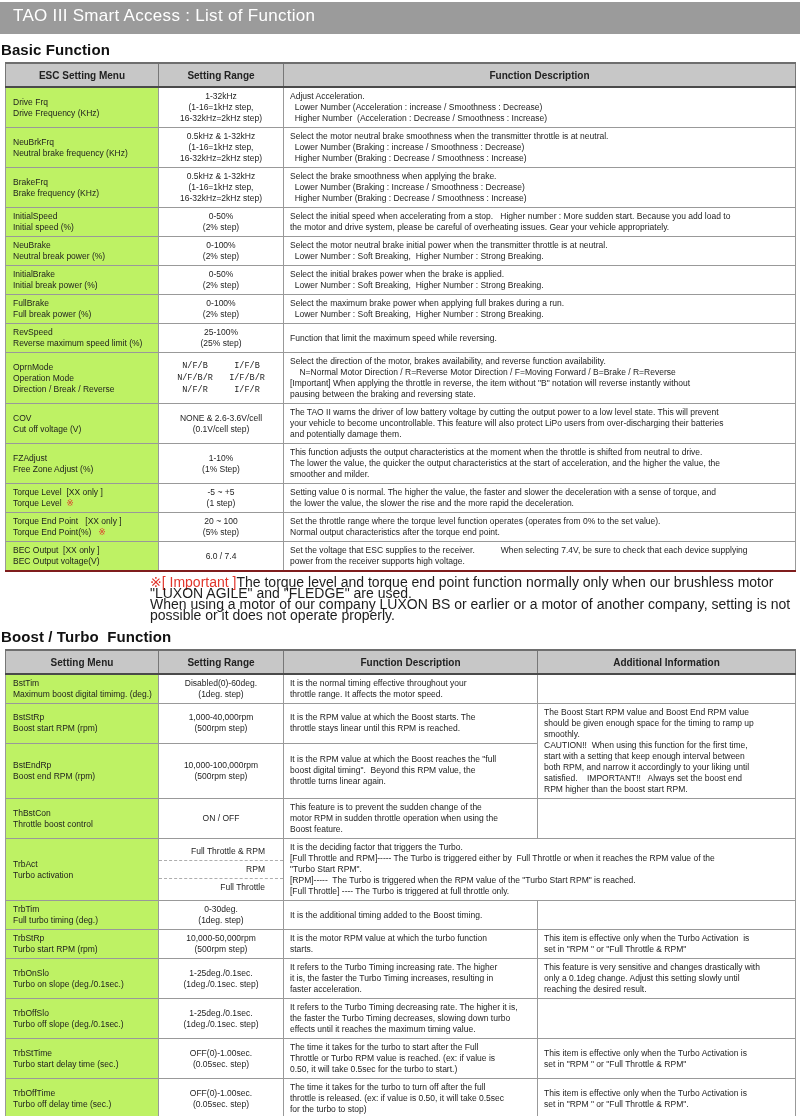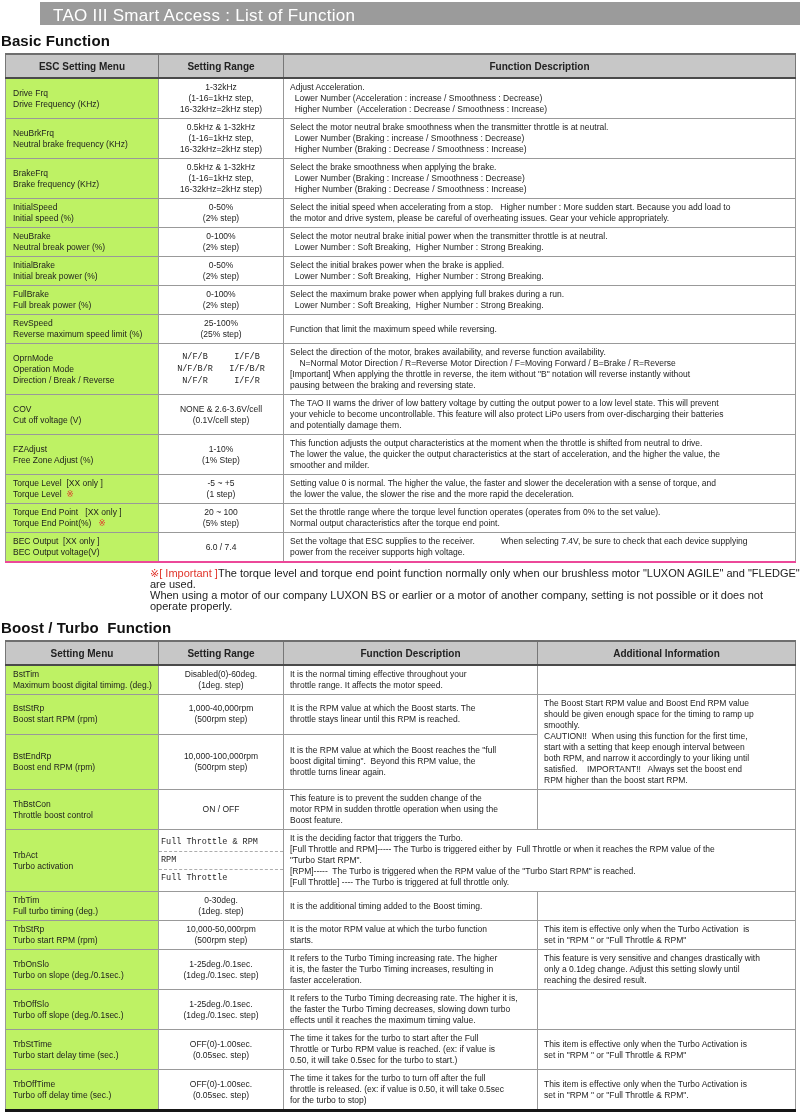--- a/index.html
+++ b/index.html
@@ -1,48 +1,48 @@
 <!DOCTYPE html>
 <html><head>
 <meta charset="utf-8">
 <style>
   html,body{margin:0;padding:0;}
   body{
     width:800px;height:1116px;overflow:hidden;background:#fff;
     font-family:"Liberation Sans","DejaVu Sans",sans-serif;color:#1d1d1d;
   }
   .titlebar{
-    margin-top:2px;height:23px;background:#9b9b9b;color:#fff;
-    font-size:17px;line-height:27px;padding-left:13px;letter-spacing:.3px;font-weight:400;margin-left:40px;
+    margin-top:2px;height:32px;background:#9b9b9b;color:#fff;
+    font-size:17px;line-height:27px;padding-left:13px;letter-spacing:.3px;font-weight:400;
   }
   h2.section{font-size:15px;font-weight:700;color:#111;margin:7px 0 4px 1px;letter-spacing:.1px;}
   table.ftable{
     border-collapse:collapse;table-layout:fixed;margin-left:5px;width:790px;
     border:1px solid #888;border-top:2px solid #6e6e6e;
   }
-  table.ftable.basic{border-bottom:2px solid #ec4899;}
+  table.ftable.basic{border-bottom:2px solid #7f1d1d;}
   table.ftable.boost{border-bottom:3px solid #161616;}
   .ftable th{
     background:#c7c7c7;border:1px solid #777;border-bottom:2px solid #4a4a4a;
     font-size:10px;font-weight:600;color:#222;height:20px;padding:1px 2px;
   }
   .ftable td{
     border:1px solid #999;font-size:8.5px;vertical-align:middle;padding:3px 4px;color:#1d1d1d;
   }
   .ftable td.menu{background:#bef264;padding-left:7px;}
   .ftable td.range{text-align:center;}
   .ftable td.range.nopad{padding:0;}
   .ftable td.desc, .ftable td.extra{padding-left:6px;padding-right:7px;}
   .line{line-height:11px;white-space:pre-wrap;}
   .red{color:#e0352b;}
   .pair{display:flex;justify-content:center;font-family:Liberation Mono, monospace;}
   .pair span{display:inline-block;width:52px;text-align:center;line-height:12px;}
-  .stack-item{padding:3px 2px;text-align:left;font-family:Liberation Mono, monospace;}
+  .stack-item{padding:3px 18px;text-align:right;}
   .stack-item + .stack-item{border-top:1px dashed #adadad;}
-  .note{margin:5px 0 0 150px;font-size:11px;}
+  .note{margin:5px 0 0 150px;font-size:14px;}
   .note .line{line-height:11px;}
 </style>
 </head>
 <body>
 
 <div class="titlebar">
   <span>TAO III Smart Access : List of Function</span>
 </div>
 
 <h2 class="section">Basic Function</h2>

